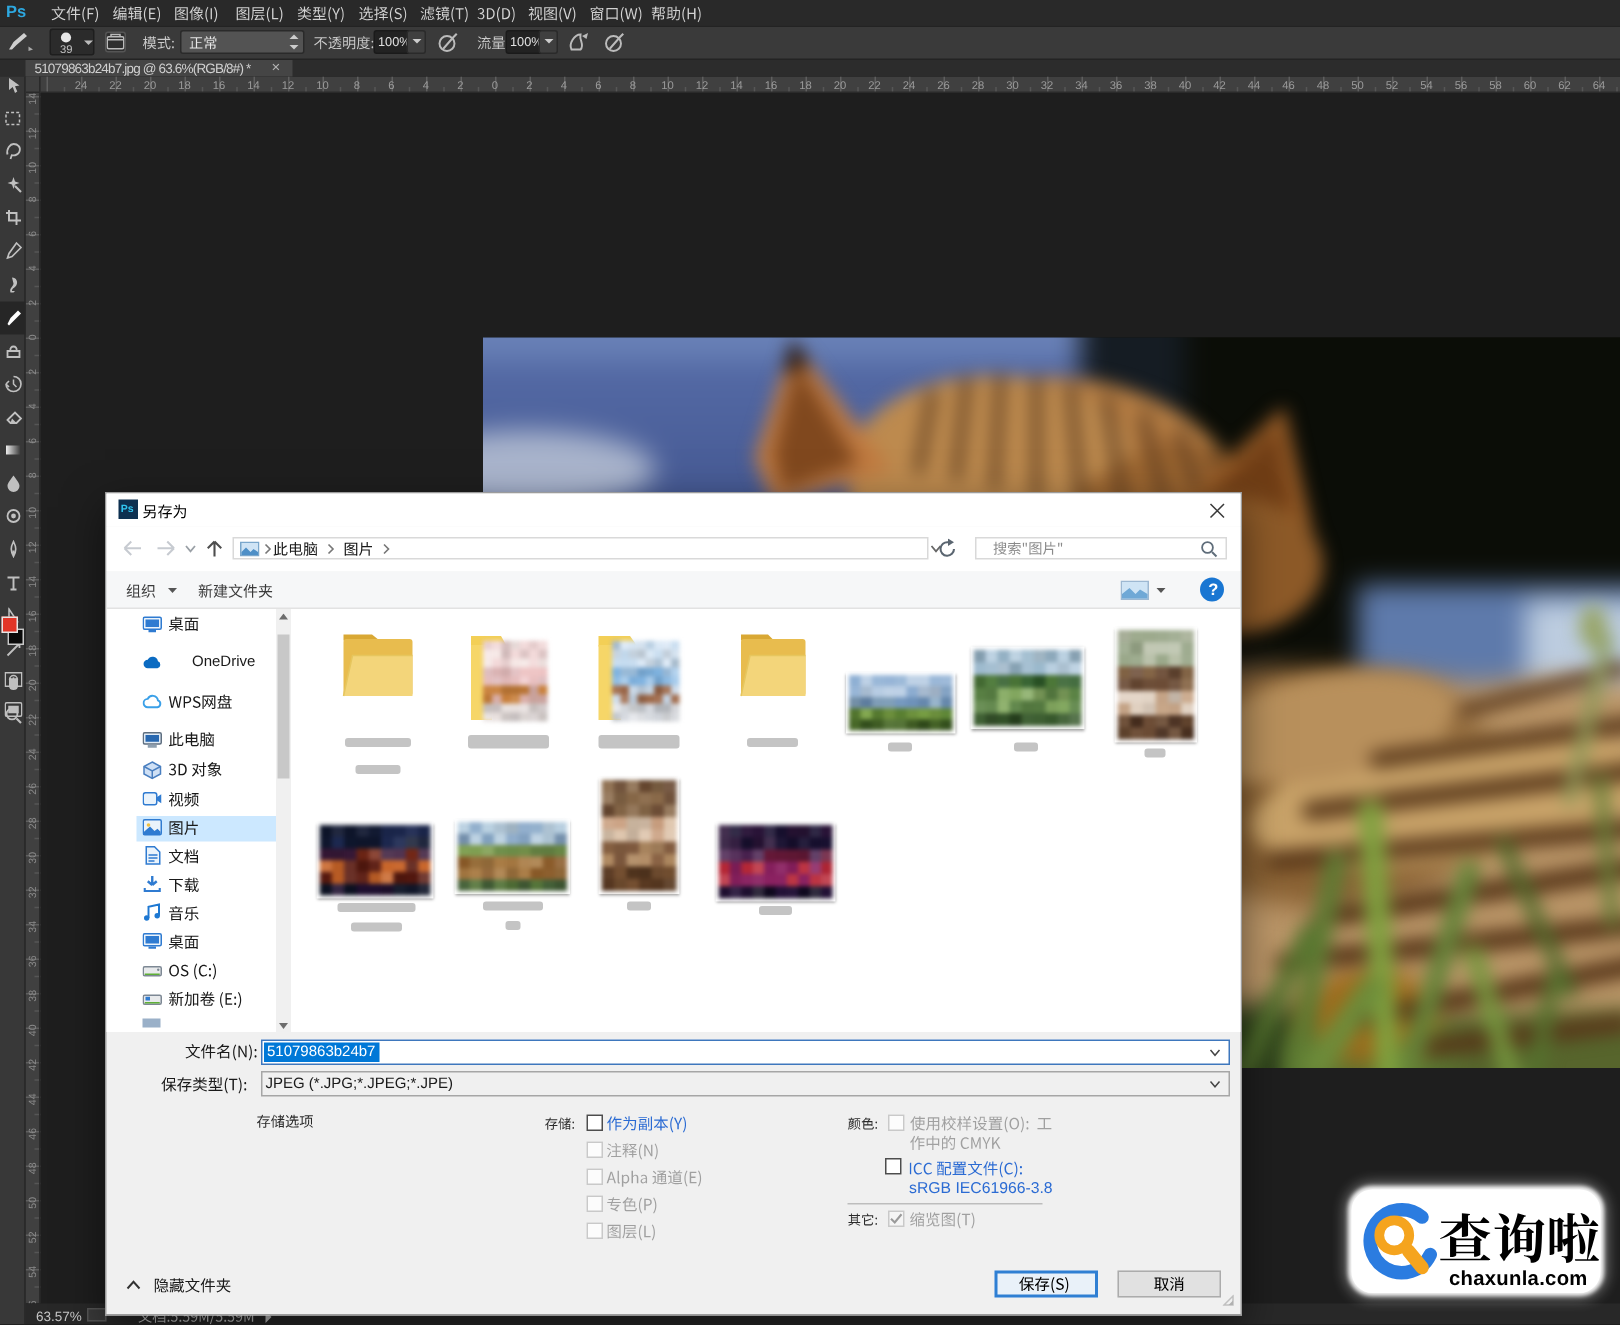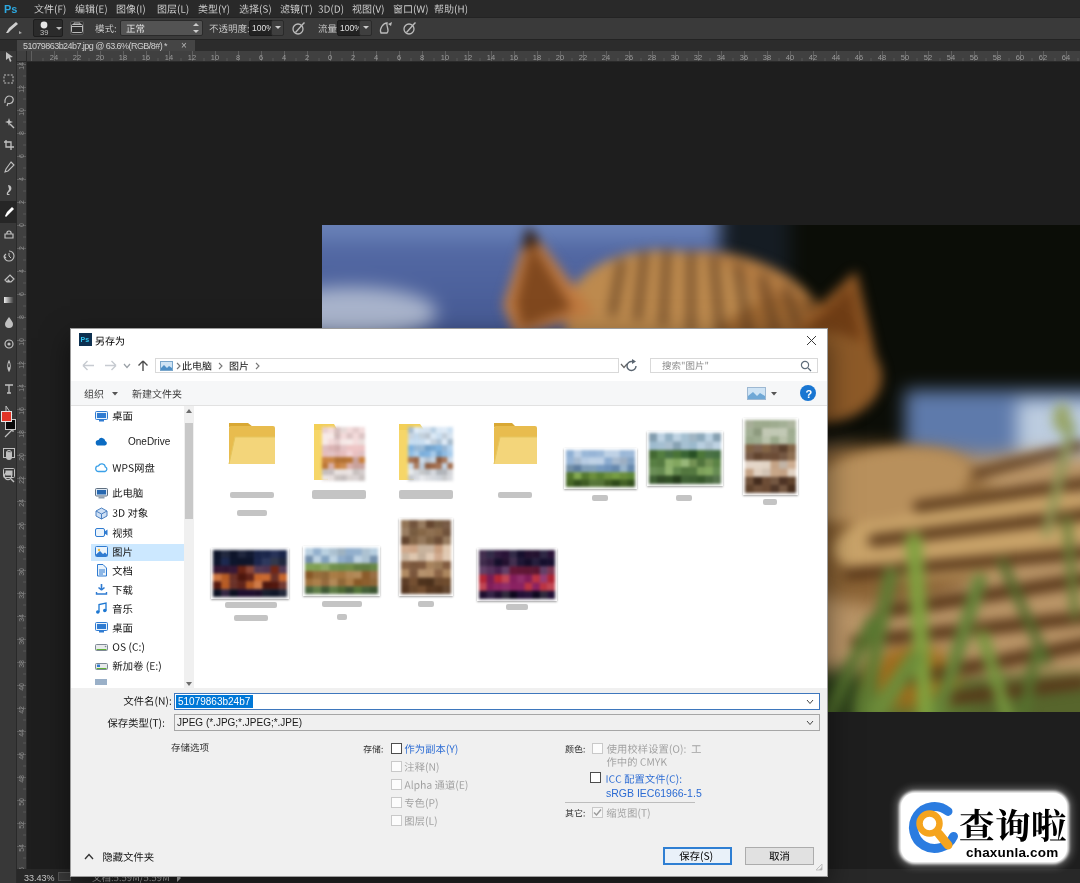--- a/index.html
+++ b/index.html
@@ -429,21 +429,21 @@
     <div style="position:absolute;left:1px;top:411px;width:11px;height:11px;background:#e23527;border:1px solid #e6e6e6;"></div>
     <svg style="position:absolute;left:3px;top:447px;" width="12" height="12" viewBox="0 0 12 12">
       <rect x="0.5" y="1.5" width="11" height="9" fill="none" stroke="#c0c0c0"></rect>
       <circle cx="6" cy="6" r="2.6" fill="none" stroke="#c0c0c0"></circle>
     </svg>
     <svg style="position:absolute;left:3px;top:467px;" width="12" height="12" viewBox="0 0 12 12">
       <rect x="0.5" y="1.5" width="11" height="9" rx="1" fill="none" stroke="#c0c0c0"></rect>
       <rect x="2.5" y="3.5" width="7" height="5" fill="#c0c0c0"></rect>
     </svg>
     <div style="position:absolute;left:17px;top:869px;width:1063px;height:14px;background:#282828;"></div>
-    <span style="position:absolute;left:24px;top:878px;transform:translateY(-54%);font:400 9px 'Liberation Sans', sans-serif;color:#c6c6c6;letter-spacing:0px;white-space:nowrap;">33.43%</span>
+    <span style="position:absolute;left:24px;top:878px;transform:translateY(-54%);font:400 9px 'Liberation Sans', sans-serif;color:#c6c6c6;letter-spacing:0px;white-space:nowrap;">63.57%</span>
     <div style="position:absolute;left:58px;top:872px;width:13px;height:9px;background:#3a3a3a;border:1px solid #555;"></div>
     <svg style="position:absolute;left:92px;top:872.3px;" width="79" height="13" viewBox="0 -9.03 79 12.83">
       <path fill="#c6c6c6" d="M4.0 -7.8C4.3 -7.4 4.6 -6.7 4.7 -6.3L5.5 -6.6C5.4 -7.0 5.0 -7.6 4.8 -8.0ZM0.5 -6.3V-5.6H2.0C2.5 -4.2 3.3 -2.9 4.2 -1.9C3.2 -1.0 1.9 -0.4 0.3 0.1C0.5 0.2 0.7 0.6 0.8 0.7C2.4 0.2 3.7 -0.5 4.8 -1.4C5.8 -0.4 7.1 0.3 8.7 0.7C8.8 0.5 9.0 0.2 9.2 0.0C7.7 -0.3 6.4 -1.0 5.3 -1.9C6.3 -2.9 7.0 -4.1 7.6 -5.6H9.1V-6.3ZM4.8 -2.4C3.9 -3.3 3.2 -4.4 2.7 -5.6H6.8C6.3 -4.3 5.6 -3.3 4.8 -2.4Z M17.6 -7.4C17.4 -6.7 17.0 -5.7 16.7 -5.1L17.2 -4.9C17.6 -5.5 18.0 -6.4 18.3 -7.2ZM13.3 -7.1C13.6 -6.5 14.0 -5.5 14.1 -4.9L14.7 -5.2C14.6 -5.8 14.2 -6.7 13.9 -7.4ZM11.3 -8.0V-5.9H9.9V-5.3H11.2C10.9 -4.0 10.3 -2.5 9.7 -1.7C9.9 -1.5 10.0 -1.2 10.1 -1.0C10.6 -1.7 11.0 -2.7 11.3 -3.8V0.8H12.0V-4.0C12.3 -3.6 12.7 -3.0 12.8 -2.7L13.2 -3.2C13.1 -3.5 12.3 -4.6 12.0 -4.9V-5.3H13.2V-5.9H12.0V-8.0ZM13.0 -0.6V0.1H17.5V0.7H18.2V-4.5H16.1V-8.0H15.4V-4.5H13.2V-3.8H17.5V-2.6H13.3V-1.9H17.5V-0.6Z M20.3 -3.7C20.7 -3.7 20.9 -4.0 20.9 -4.4C20.9 -4.8 20.7 -5.0 20.3 -5.0C20.0 -5.0 19.7 -4.8 19.7 -4.4C19.7 -4.0 20.0 -3.7 20.3 -3.7ZM20.3 0.1C20.7 0.1 20.9 -0.1 20.9 -0.5C20.9 -0.9 20.7 -1.2 20.3 -1.2C20.0 -1.2 19.7 -0.9 19.7 -0.5C19.7 -0.1 20.0 0.1 20.3 0.1Z M24.1 0.1C25.3 0.1 26.4 -0.7 26.4 -2.3C26.4 -3.8 25.5 -4.5 24.3 -4.5C23.9 -4.5 23.6 -4.4 23.3 -4.2L23.4 -6.2H26.1V-7.0H22.7L22.5 -3.7L22.9 -3.4C23.3 -3.7 23.6 -3.8 24.1 -3.8C25.0 -3.8 25.5 -3.2 25.5 -2.2C25.5 -1.2 24.9 -0.6 24.0 -0.6C23.2 -0.6 22.7 -1.0 22.3 -1.4L21.9 -0.8C22.4 -0.3 23.0 0.1 24.1 0.1Z M28.2 0.1C28.6 0.1 28.9 -0.1 28.9 -0.5C28.9 -0.9 28.6 -1.2 28.2 -1.2C27.9 -1.2 27.6 -0.9 27.6 -0.5C27.6 -0.1 27.9 0.1 28.2 0.1Z M32.0 0.1C33.2 0.1 34.3 -0.7 34.3 -2.3C34.3 -3.8 33.4 -4.5 32.2 -4.5C31.8 -4.5 31.5 -4.4 31.2 -4.2L31.4 -6.2H34.0V-7.0H30.6L30.4 -3.7L30.8 -3.4C31.2 -3.7 31.5 -3.8 32.0 -3.8C32.9 -3.8 33.4 -3.2 33.4 -2.2C33.4 -1.2 32.8 -0.6 32.0 -0.6C31.2 -0.6 30.6 -1.0 30.2 -1.4L29.8 -0.8C30.3 -0.3 31.0 0.1 32.0 0.1Z M37.1 0.1C38.4 0.1 39.6 -1.0 39.6 -3.8C39.6 -6.0 38.6 -7.1 37.2 -7.1C36.2 -7.1 35.2 -6.2 35.2 -4.8C35.2 -3.4 36.0 -2.6 37.2 -2.6C37.7 -2.6 38.3 -3.0 38.8 -3.5C38.7 -1.3 37.9 -0.6 37.0 -0.6C36.6 -0.6 36.2 -0.8 35.9 -1.1L35.4 -0.6C35.8 -0.2 36.3 0.1 37.1 0.1ZM38.8 -4.2C38.3 -3.6 37.8 -3.3 37.3 -3.3C36.5 -3.3 36.1 -3.9 36.1 -4.8C36.1 -5.8 36.6 -6.4 37.2 -6.4C38.1 -6.4 38.7 -5.7 38.8 -4.2Z M41.1 0.0H41.8V-3.9C41.8 -4.5 41.8 -5.3 41.7 -5.9H41.8L42.3 -4.3L43.7 -0.7H44.2L45.6 -4.3L46.1 -5.9H46.2C46.1 -5.3 46.0 -4.5 46.0 -3.9V0.0H46.9V-7.0H45.8L44.5 -3.2C44.3 -2.8 44.2 -2.3 44.0 -1.8H43.9C43.8 -2.3 43.6 -2.8 43.4 -3.2L42.1 -7.0H41.1Z M47.9 1.7H48.6L51.4 -7.5H50.8Z M54.0 0.1C55.2 0.1 56.3 -0.7 56.3 -2.3C56.3 -3.8 55.4 -4.5 54.2 -4.5C53.8 -4.5 53.5 -4.4 53.2 -4.2L53.3 -6.2H56.0V-7.0H52.6L52.4 -3.7L52.8 -3.4C53.2 -3.7 53.5 -3.8 54.0 -3.8C54.9 -3.8 55.4 -3.2 55.4 -2.2C55.4 -1.2 54.8 -0.6 53.9 -0.6C53.1 -0.6 52.6 -1.0 52.2 -1.4L51.8 -0.8C52.3 -0.3 52.9 0.1 54.0 0.1Z M58.1 0.1C58.5 0.1 58.8 -0.1 58.8 -0.5C58.8 -0.9 58.5 -1.2 58.1 -1.2C57.8 -1.2 57.5 -0.9 57.5 -0.5C57.5 -0.1 57.8 0.1 58.1 0.1Z M61.9 0.1C63.1 0.1 64.2 -0.7 64.2 -2.3C64.2 -3.8 63.3 -4.5 62.1 -4.5C61.7 -4.5 61.4 -4.4 61.1 -4.2L61.3 -6.2H63.9V-7.0H60.5L60.3 -3.7L60.7 -3.4C61.1 -3.7 61.4 -3.8 61.9 -3.8C62.8 -3.8 63.3 -3.2 63.3 -2.2C63.3 -1.2 62.7 -0.6 61.9 -0.6C61.0 -0.6 60.5 -1.0 60.1 -1.4L59.7 -0.8C60.2 -0.3 60.8 0.1 61.9 0.1Z M67.0 0.1C68.3 0.1 69.5 -1.0 69.5 -3.8C69.5 -6.0 68.5 -7.1 67.1 -7.1C66.1 -7.1 65.1 -6.2 65.1 -4.8C65.1 -3.4 65.9 -2.6 67.1 -2.6C67.6 -2.6 68.2 -3.0 68.7 -3.5C68.6 -1.3 67.8 -0.6 66.9 -0.6C66.5 -0.6 66.1 -0.8 65.7 -1.1L65.3 -0.6C65.7 -0.2 66.2 0.1 67.0 0.1ZM68.7 -4.2C68.2 -3.6 67.7 -3.3 67.2 -3.3C66.4 -3.3 66.0 -3.9 66.0 -4.8C66.0 -5.8 66.5 -6.4 67.1 -6.4C68.0 -6.4 68.6 -5.7 68.7 -4.2Z M71.0 0.0H71.7V-3.9C71.7 -4.5 71.7 -5.3 71.6 -5.9H71.7L72.2 -4.3L73.5 -0.7H74.1L75.4 -4.3L76.0 -5.9H76.0C76.0 -5.3 75.9 -4.5 75.9 -3.9V0.0H76.8V-7.0H75.7L74.4 -3.2C74.2 -2.8 74.1 -2.3 73.9 -1.8H73.8C73.7 -2.3 73.5 -2.8 73.3 -3.2L72.0 -7.0H71.0Z"></path>
     </svg>
     <svg style="position:absolute;left:176px;top:874px;" width="6" height="8" viewBox="0 0 6 8">
       <path d="M1 0 L5 4 L1 8 Z" fill="#c6c6c6"></path>
     </svg>
     <div style="position:absolute;left:322px;top:225px;width:758px;height:487px;overflow:hidden;background:#0f100b;">
       <div style="position:absolute;left:-40px;top:-40px;width:838px;height:567px;filter:blur(9px);">
         <div style="position:absolute;left:0px;top:0px;width:470px;height:220px;background:linear-gradient(#5d74b0,#3a4c85);"></div>
@@ -1329,21 +1329,21 @@
     <svg style="position:absolute;left:606px;top:742.7px;" width="98" height="14" viewBox="0 -9.97 98 14.18">
       <path fill="#a0a0a0" d="M6.3 -8.8V-7.7H3.4V-6.9H6.3V-5.9H3.7V-3.0H6.2C6.2 -2.4 6.0 -1.9 5.7 -1.4C5.1 -1.8 4.7 -2.2 4.3 -2.8L3.7 -2.6C4.1 -1.9 4.6 -1.3 5.2 -0.9C4.7 -0.4 4.0 -0.0 3.0 0.2C3.2 0.4 3.4 0.7 3.5 0.9C4.6 0.5 5.3 0.1 5.8 -0.4C6.9 0.2 8.2 0.7 9.7 0.9C9.8 0.6 10.0 0.3 10.2 0.1C8.7 -0.0 7.4 -0.4 6.3 -1.0C6.7 -1.6 6.9 -2.3 7.0 -3.0H9.8V-5.9H7.1V-6.9H10.1V-7.7H7.1V-8.8ZM4.4 -5.2H6.3V-4.1L6.3 -3.7H4.4ZM7.1 -5.2H9.0V-3.7H7.0L7.1 -4.1ZM2.9 -8.8C2.3 -7.2 1.3 -5.7 0.2 -4.7C0.4 -4.5 0.6 -4.1 0.7 -3.9C1.1 -4.3 1.4 -4.8 1.8 -5.3V0.9H2.6V-6.4C3.0 -7.1 3.4 -7.9 3.7 -8.6Z M12.1 -8.1V-4.3C12.1 -2.8 12.0 -0.9 10.8 0.4C11.0 0.5 11.3 0.7 11.4 0.9C12.3 0.0 12.6 -1.2 12.8 -2.4H15.4V0.7H16.2V-2.4H19.0V-0.2C19.0 -0.0 19.0 0.0 18.8 0.0C18.6 0.0 17.8 0.1 17.1 0.0C17.2 0.2 17.3 0.6 17.4 0.8C18.4 0.8 19.0 0.8 19.3 0.7C19.7 0.5 19.8 0.3 19.8 -0.2V-8.1ZM12.9 -7.3H15.4V-5.6H12.9ZM19.0 -7.3V-5.6H16.2V-7.3ZM12.9 -4.9H15.4V-3.1H12.8C12.9 -3.5 12.9 -3.9 12.9 -4.3ZM19.0 -4.9V-3.1H16.2V-4.9Z M26.6 -6.3C26.2 -5.5 25.6 -4.6 24.9 -4.1C25.0 -4.0 25.3 -3.7 25.4 -3.6C26.1 -4.2 26.8 -5.1 27.3 -6.0ZM28.5 -5.9C29.2 -5.2 30.0 -4.3 30.4 -3.7L31.0 -4.1C30.6 -4.8 29.8 -5.7 29.1 -6.3ZM27.0 -8.6C27.4 -8.2 27.7 -7.7 27.9 -7.3H25.2V-6.5H31.0V-7.3H27.9L28.6 -7.6C28.4 -8.0 28.0 -8.5 27.7 -8.9ZM29.0 -4.4C28.8 -3.6 28.4 -2.8 27.9 -2.2C27.4 -2.8 27.0 -3.6 26.7 -4.4L26.0 -4.2C26.4 -3.2 26.8 -2.3 27.4 -1.6C26.7 -0.8 25.9 -0.2 24.8 0.3C25.0 0.4 25.2 0.7 25.3 0.9C26.4 0.4 27.2 -0.2 27.9 -1.0C28.7 -0.2 29.6 0.4 30.6 0.8C30.7 0.6 31.0 0.2 31.1 0.1C30.1 -0.3 29.2 -0.8 28.5 -1.6C29.0 -2.3 29.5 -3.2 29.7 -4.2ZM23.0 -8.8V-6.6H21.7V-5.9H22.9C22.6 -4.4 22.0 -2.7 21.3 -1.8C21.5 -1.7 21.7 -1.3 21.7 -1.1C22.2 -1.8 22.7 -3.0 23.0 -4.3V0.8H23.8V-4.4C24.0 -3.8 24.4 -3.1 24.5 -2.8L25.0 -3.4C24.8 -3.7 24.0 -5.1 23.8 -5.4V-5.9H24.9V-6.6H23.8V-8.8Z M36.1 -8.5C36.5 -8.0 36.9 -7.3 37.0 -6.8L37.7 -7.1C37.6 -7.6 37.2 -8.3 36.8 -8.8ZM40.1 -8.9C39.9 -8.2 39.5 -7.4 39.1 -6.8H35.7V-6.1H38.1V-4.6H36.0V-3.9H38.1V-2.4H35.3V-1.7H38.1V0.8H38.8V-1.7H41.4V-2.4H38.8V-3.9H40.9V-4.6H38.8V-6.1H41.2V-6.8H40.0C40.3 -7.3 40.6 -8.0 40.9 -8.6ZM33.4 -8.8V-6.8H32.1V-6.1H33.4C33.1 -4.6 32.5 -3.0 31.8 -2.1C32.0 -1.9 32.2 -1.5 32.2 -1.3C32.7 -1.9 33.1 -3.0 33.4 -4.0V0.8H34.2V-4.6C34.5 -4.1 34.8 -3.5 34.9 -3.1L35.4 -3.7C35.2 -4.0 34.5 -5.2 34.2 -5.6V-6.1H35.3V-6.8H34.2V-8.8Z M43.3 -8.1C43.8 -7.7 44.5 -7.0 44.9 -6.5L45.4 -7.1C45.1 -7.5 44.4 -8.2 43.8 -8.6ZM42.5 -5.5V-4.8H43.9V-1.0C43.9 -0.5 43.6 -0.2 43.4 -0.0C43.6 0.1 43.8 0.4 43.8 0.6C44.0 0.4 44.3 0.2 46.1 -1.2C46.1 -1.3 45.9 -1.6 45.9 -1.8L44.7 -1.0V-5.5ZM47.2 -8.4V-7.3C47.2 -6.5 46.9 -5.6 45.5 -5.0C45.7 -4.9 46.0 -4.6 46.1 -4.4C47.6 -5.1 47.9 -6.3 47.9 -7.3V-7.7H49.8V-6.0C49.8 -5.2 49.9 -4.9 50.6 -4.9C50.8 -4.9 51.3 -4.9 51.4 -4.9C51.6 -4.9 51.9 -4.9 52.0 -5.0C52.0 -5.2 51.9 -5.5 51.9 -5.7C51.8 -5.6 51.6 -5.6 51.4 -5.6C51.3 -5.6 50.8 -5.6 50.7 -5.6C50.5 -5.6 50.5 -5.7 50.5 -6.0V-8.4ZM50.5 -3.4C50.1 -2.6 49.5 -1.9 48.8 -1.4C48.1 -1.9 47.6 -2.6 47.2 -3.4ZM46.0 -4.2V-3.4H46.6L46.4 -3.4C46.9 -2.4 47.4 -1.6 48.2 -0.9C47.4 -0.4 46.5 -0.1 45.6 0.2C45.7 0.3 45.9 0.6 46.0 0.8C47.0 0.6 47.9 0.2 48.8 -0.4C49.6 0.2 50.5 0.6 51.6 0.9C51.7 0.7 51.9 0.3 52.1 0.2C51.1 -0.0 50.2 -0.4 49.4 -0.9C50.3 -1.7 51.0 -2.7 51.5 -4.0L51.0 -4.2L50.8 -4.2Z M59.3 -7.9H61.1V-6.9H59.3ZM56.9 -7.9H58.6V-6.9H56.9ZM54.5 -7.9H56.2V-6.9H54.5ZM54.5 -4.5V-0.1H53.1V0.5H62.4V-0.1H61.0V-4.5H57.7L57.8 -5.1H62.2V-5.7H58.0L58.1 -6.3H61.9V-8.4H53.7V-6.3H57.3L57.2 -5.7H53.2V-5.1H57.1L57.0 -4.5ZM55.3 -0.1V-0.7H60.2V-0.1ZM55.3 -2.9H60.2V-2.3H55.3ZM55.3 -3.4V-3.9H60.2V-3.4ZM55.3 -1.8H60.2V-1.2H55.3Z M65.5 2.1 66.1 1.8C65.2 0.3 64.8 -1.5 64.8 -3.3C64.8 -5.0 65.2 -6.8 66.1 -8.3L65.5 -8.6C64.5 -7.0 64.0 -5.3 64.0 -3.3C64.0 -1.2 64.5 0.5 65.5 2.1Z M70.4 0.1C72.4 0.1 73.7 -1.4 73.7 -3.9C73.7 -6.3 72.4 -7.8 70.4 -7.8C68.5 -7.8 67.2 -6.3 67.2 -3.9C67.2 -1.4 68.5 0.1 70.4 0.1ZM70.4 -0.7C69.1 -0.7 68.2 -2.0 68.2 -3.9C68.2 -5.8 69.1 -7.0 70.4 -7.0C71.8 -7.0 72.7 -5.8 72.7 -3.9C72.7 -2.0 71.8 -0.7 70.4 -0.7Z M75.4 2.1C76.3 0.5 76.9 -1.2 76.9 -3.3C76.9 -5.3 76.3 -7.0 75.4 -8.6L74.8 -8.3C75.7 -6.8 76.1 -5.0 76.1 -3.3C76.1 -1.5 75.7 0.3 74.8 1.8Z M79.3 -4.1C79.7 -4.1 80.0 -4.4 80.0 -4.8C80.0 -5.3 79.7 -5.6 79.3 -5.6C79.0 -5.6 78.7 -5.3 78.7 -4.8C78.7 -4.4 79.0 -4.1 79.3 -4.1ZM79.3 0.1C79.7 0.1 80.0 -0.2 80.0 -0.6C80.0 -1.0 79.7 -1.3 79.3 -1.3C79.0 -1.3 78.7 -1.0 78.7 -0.6C78.7 -0.2 79.0 0.1 79.3 0.1Z M86.1 -0.8V0.0H95.5V-0.8H91.2V-6.8H95.0V-7.6H86.6V-6.8H90.3V-0.8Z"></path>
     </svg>
     <svg style="position:absolute;left:606px;top:755.7px;" width="63" height="14" viewBox="0 -9.97 63 14.18">
       <path fill="#a0a0a0" d="M5.5 -8.7C5.0 -7.2 4.1 -5.6 3.2 -4.6C3.4 -4.5 3.7 -4.2 3.8 -4.1C4.3 -4.7 4.9 -5.5 5.3 -6.3H6.0V0.8H6.8V-1.7H10.0V-2.5H6.8V-4.1H9.9V-4.8H6.8V-6.3H10.1V-7.1H5.7C5.9 -7.5 6.1 -8.0 6.3 -8.5ZM3.0 -8.8C2.4 -7.2 1.4 -5.6 0.4 -4.6C0.5 -4.4 0.8 -4.0 0.8 -3.8C1.2 -4.2 1.5 -4.6 1.9 -5.1V0.8H2.7V-6.3C3.1 -7.0 3.5 -7.8 3.7 -8.5Z M15.3 -8.8V-6.9H11.5V-2.0H12.3V-2.6H15.3V0.8H16.1V-2.6H19.2V-2.0H20.0V-6.9H16.1V-8.8ZM12.3 -3.4V-6.2H15.3V-3.4ZM19.2 -3.4H16.1V-6.2H19.2Z M26.8 -4.4C27.4 -3.7 28.1 -2.6 28.4 -2.0L29.1 -2.4C28.7 -3.0 28.0 -4.0 27.4 -4.8ZM23.5 -8.8C23.4 -8.3 23.3 -7.6 23.1 -7.1H21.9V0.6H22.6V-0.3H25.6V-7.1H23.8C24.0 -7.6 24.2 -8.2 24.4 -8.7ZM22.6 -6.4H24.8V-4.2H22.6ZM22.6 -1.0V-3.5H24.8V-1.0ZM27.3 -8.9C26.9 -7.4 26.4 -6.0 25.7 -5.0C25.8 -4.9 26.2 -4.7 26.3 -4.6C26.7 -5.1 27.0 -5.7 27.3 -6.4H30.0C29.9 -2.2 29.7 -0.6 29.4 -0.3C29.2 -0.1 29.1 -0.1 28.9 -0.1C28.7 -0.1 28.0 -0.1 27.3 -0.1C27.5 0.1 27.6 0.4 27.6 0.6C28.2 0.7 28.8 0.7 29.2 0.6C29.5 0.6 29.8 0.5 30.0 0.2C30.4 -0.3 30.6 -1.9 30.7 -6.8C30.8 -6.9 30.8 -7.2 30.8 -7.2H27.6C27.8 -7.7 27.9 -8.2 28.0 -8.7Z M37.8 0.1C38.8 0.1 39.6 -0.3 40.2 -1.0L39.6 -1.6C39.1 -1.0 38.6 -0.7 37.9 -0.7C36.4 -0.7 35.5 -1.9 35.5 -3.9C35.5 -5.8 36.4 -7.0 37.9 -7.0C38.5 -7.0 39.0 -6.7 39.5 -6.3L40.0 -6.9C39.5 -7.4 38.8 -7.8 37.9 -7.8C35.9 -7.8 34.5 -6.3 34.5 -3.8C34.5 -1.3 35.9 0.1 37.8 0.1Z M41.6 0.0H42.5V-4.3C42.5 -4.9 42.4 -5.9 42.4 -6.5H42.4L43.0 -4.8L44.5 -0.8H45.1L46.6 -4.8L47.2 -6.5H47.2C47.2 -5.9 47.1 -4.9 47.1 -4.3V0.0H48.0V-7.7H46.9L45.4 -3.6C45.2 -3.1 45.0 -2.5 44.8 -2.0H44.8C44.6 -2.5 44.4 -3.1 44.2 -3.6L42.8 -7.7H41.6Z M51.4 0.0H52.3V-3.0L54.7 -7.7H53.7L52.7 -5.5C52.4 -5.0 52.2 -4.4 51.9 -3.8H51.8C51.6 -4.4 51.3 -5.0 51.1 -5.5L50.1 -7.7H49.1L51.4 -3.0Z M55.7 0.0H56.7V-2.4L58.0 -4.0L60.3 0.0H61.4L58.6 -4.8L61.0 -7.7H59.9L56.7 -3.8H56.7V-7.7H55.7Z"></path>
     </svg>
     <div style="position:absolute;left:590px;top:772px;width:11px;height:11px;background:#fff;border:1px solid #4d4d4d;"></div>
     <svg style="position:absolute;left:605px;top:772.7px;" width="79" height="14" viewBox="0 -9.97 79 14.18">
       <path fill="#2b6bd3" d="M1.1 0.0H2.0V-7.7H1.1Z M7.0 0.1C8.0 0.1 8.8 -0.3 9.4 -1.0L8.9 -1.6C8.4 -1.0 7.8 -0.7 7.1 -0.7C5.6 -0.7 4.7 -1.9 4.7 -3.9C4.7 -5.8 5.7 -7.0 7.1 -7.0C7.8 -7.0 8.3 -6.7 8.7 -6.3L9.2 -6.9C8.8 -7.4 8.0 -7.8 7.1 -7.8C5.1 -7.8 3.7 -6.3 3.7 -3.8C3.7 -1.3 5.1 0.1 7.0 0.1Z M13.7 0.1C14.7 0.1 15.5 -0.3 16.1 -1.0L15.6 -1.6C15.1 -1.0 14.5 -0.7 13.8 -0.7C12.3 -0.7 11.4 -1.9 11.4 -3.9C11.4 -5.8 12.4 -7.0 13.8 -7.0C14.5 -7.0 15.0 -6.7 15.4 -6.3L15.9 -6.9C15.5 -7.4 14.7 -7.8 13.8 -7.8C11.8 -7.8 10.4 -6.3 10.4 -3.8C10.4 -1.3 11.8 0.1 13.7 0.1Z M24.6 -8.3V-7.6H27.8V-5.0H24.7V-0.5C24.7 0.5 25.0 0.7 25.9 0.7C26.1 0.7 27.5 0.7 27.7 0.7C28.7 0.7 28.9 0.3 29.0 -1.5C28.8 -1.5 28.4 -1.7 28.3 -1.8C28.2 -0.3 28.1 -0.0 27.7 -0.0C27.4 -0.0 26.3 -0.0 26.0 -0.0C25.5 -0.0 25.5 -0.1 25.5 -0.5V-4.3H27.8V-3.6H28.6V-8.3ZM20.3 -1.7H23.2V-0.6H20.3ZM20.3 -2.2V-5.8H21.0V-5.0C21.0 -4.4 20.9 -3.7 20.3 -3.2C20.4 -3.1 20.6 -3.0 20.7 -2.9C21.3 -3.5 21.5 -4.3 21.5 -5.0V-5.8H22.1V-3.8C22.1 -3.3 22.2 -3.2 22.6 -3.2C22.7 -3.2 23.0 -3.2 23.1 -3.2H23.2V-2.2ZM19.4 -8.4V-7.7H20.9V-6.5H19.7V0.8H20.3V0.1H23.2V0.7H23.9V-6.5H22.7V-7.7H24.1V-8.4ZM21.5 -6.5V-7.7H22.1V-6.5ZM22.5 -5.8H23.2V-3.7L23.2 -3.7C23.2 -3.7 23.2 -3.7 23.0 -3.7C23.0 -3.7 22.7 -3.7 22.7 -3.7C22.5 -3.7 22.5 -3.7 22.5 -3.8Z M36.2 -7.9H37.9V-6.9H36.2ZM33.7 -7.9H35.4V-6.9H33.7ZM31.3 -7.9H33.0V-6.9H31.3ZM31.3 -4.5V-0.1H29.9V0.5H39.2V-0.1H37.8V-4.5H34.5L34.7 -5.1H39.0V-5.7H34.8L34.9 -6.3H38.7V-8.4H30.6V-6.3H34.1L34.0 -5.7H30.0V-5.1H33.9L33.8 -4.5ZM32.1 -0.1V-0.7H37.0V-0.1ZM32.1 -2.9H37.0V-2.3H32.1ZM32.1 -3.4V-3.9H37.0V-3.4ZM32.1 -1.8H37.0V-1.2H32.1Z M44.3 -8.6C44.6 -8.1 44.9 -7.4 45.0 -7.0L45.9 -7.3C45.8 -7.7 45.4 -8.4 45.1 -8.9ZM40.4 -7.0V-6.2H42.0C42.6 -4.6 43.4 -3.2 44.5 -2.1C43.4 -1.1 41.9 -0.4 40.2 0.1C40.4 0.3 40.6 0.6 40.7 0.8C42.5 0.3 43.9 -0.5 45.1 -1.5C46.3 -0.5 47.7 0.3 49.4 0.8C49.6 0.5 49.8 0.2 50.0 0.0C48.3 -0.4 46.9 -1.1 45.7 -2.1C46.8 -3.2 47.6 -4.5 48.2 -6.2H49.8V-7.0ZM45.1 -2.7C44.1 -3.7 43.4 -4.9 42.8 -6.2H47.3C46.8 -4.8 46.0 -3.6 45.1 -2.7Z M53.7 -3.6V-2.8H56.7V0.8H57.5V-2.8H60.3V-3.6H57.5V-5.9H59.9V-6.7H57.5V-8.7H56.7V-6.7H55.3C55.4 -7.1 55.5 -7.6 55.6 -8.1L54.9 -8.3C54.6 -6.9 54.2 -5.6 53.6 -4.7C53.8 -4.6 54.1 -4.4 54.2 -4.3C54.5 -4.7 54.8 -5.3 55.0 -5.9H56.7V-3.6ZM53.1 -8.8C52.6 -7.2 51.6 -5.6 50.7 -4.6C50.8 -4.4 51.0 -4.0 51.1 -3.8C51.5 -4.2 51.8 -4.6 52.1 -5.0V0.8H52.8V-6.3C53.2 -7.0 53.6 -7.8 53.9 -8.6Z M63.3 2.1 63.9 1.8C63.0 0.3 62.6 -1.5 62.6 -3.3C62.6 -5.0 63.0 -6.8 63.9 -8.3L63.3 -8.6C62.4 -7.0 61.8 -5.3 61.8 -3.3C61.8 -1.2 62.4 0.5 63.3 2.1Z M68.3 0.1C69.3 0.1 70.1 -0.3 70.7 -1.0L70.2 -1.6C69.7 -1.0 69.1 -0.7 68.4 -0.7C66.9 -0.7 66.0 -1.9 66.0 -3.9C66.0 -5.8 67.0 -7.0 68.4 -7.0C69.1 -7.0 69.6 -6.7 70.0 -6.3L70.5 -6.9C70.1 -7.4 69.3 -7.8 68.4 -7.8C66.4 -7.8 65.0 -6.3 65.0 -3.8C65.0 -1.3 66.4 0.1 68.3 0.1Z M72.1 2.1C73.1 0.5 73.7 -1.2 73.7 -3.3C73.7 -5.3 73.1 -7.0 72.1 -8.6L71.5 -8.3C72.4 -6.8 72.9 -5.0 72.9 -3.3C72.9 -1.5 72.4 0.3 71.5 1.8Z M76.1 -4.1C76.5 -4.1 76.8 -4.4 76.8 -4.8C76.8 -5.3 76.5 -5.6 76.1 -5.6C75.7 -5.6 75.4 -5.3 75.4 -4.8C75.4 -4.4 75.7 -4.1 76.1 -4.1ZM76.1 0.1C76.5 0.1 76.8 -0.2 76.8 -0.6C76.8 -1.0 76.5 -1.3 76.1 -1.3C75.7 -1.3 75.4 -1.0 75.4 -0.6C75.4 -0.2 75.7 0.1 76.1 0.1Z"></path>
     </svg>
-    <span style="position:absolute;left:606px;top:792.7px;transform:translateY(-54%);font:400 10.5px 'Liberation Sans', sans-serif;color:#2b6bd3;letter-spacing:0px;white-space:nowrap;">sRGB IEC61966-1.5</span>
+    <span style="position:absolute;left:606px;top:792.7px;transform:translateY(-54%);font:400 10.5px 'Liberation Sans', sans-serif;color:#2b6bd3;letter-spacing:0px;white-space:nowrap;">sRGB IEC61966-3.8</span>
     <div style="position:absolute;left:565px;top:802px;width:130px;height:1px;background:#bdbdbd;"></div>
     <svg style="position:absolute;left:565px;top:807.6px;" width="22" height="12" viewBox="0 -8.55 22 12.15">
       <path fill="#2a2a2a" d="M5.2 -0.6C6.2 -0.2 7.3 0.3 7.9 0.7L8.5 0.2C7.8 -0.1 6.7 -0.6 5.6 -1.0ZM3.2 -1.1C2.6 -0.6 1.4 -0.1 0.4 0.2C0.5 0.3 0.7 0.6 0.8 0.7C1.8 0.4 3.1 -0.1 3.9 -0.6ZM6.2 -7.6V-6.5H2.8V-7.6H2.2V-6.5H0.7V-5.9H2.2V-1.8H0.5V-1.2H8.5V-1.8H6.8V-5.9H8.3V-6.5H6.8V-7.6ZM2.8 -1.8V-2.8H6.2V-1.8ZM2.8 -5.9H6.2V-5.0H2.8ZM2.8 -4.4H6.2V-3.4H2.8Z M11.0 -4.8V-0.7C11.0 0.3 11.4 0.5 12.7 0.5C13.0 0.5 15.2 0.5 15.5 0.5C16.7 0.5 16.9 0.1 17.1 -1.3C16.9 -1.3 16.6 -1.5 16.4 -1.6C16.3 -0.4 16.2 -0.2 15.5 -0.2C15.0 -0.2 13.1 -0.2 12.7 -0.2C11.9 -0.2 11.7 -0.3 11.7 -0.7V-2.1C13.3 -2.5 14.9 -3.1 16.1 -3.6L15.5 -4.1C14.7 -3.7 13.2 -3.1 11.7 -2.8V-4.8ZM12.8 -7.4C13.0 -7.1 13.2 -6.7 13.3 -6.3H9.8V-4.5H10.4V-5.7H16.5V-4.5H17.2V-6.3H14.0L14.1 -6.4C14.0 -6.7 13.7 -7.2 13.5 -7.6Z M19.3 -3.5C19.6 -3.5 19.8 -3.8 19.8 -4.1C19.8 -4.5 19.6 -4.8 19.3 -4.8C18.9 -4.8 18.7 -4.5 18.7 -4.1C18.7 -3.8 18.9 -3.5 19.3 -3.5ZM19.3 0.1C19.6 0.1 19.8 -0.1 19.8 -0.5C19.8 -0.9 19.6 -1.1 19.3 -1.1C18.9 -1.1 18.7 -0.9 18.7 -0.5C18.7 -0.1 18.9 0.1 19.3 0.1Z"></path>
     </svg>
     <div style="position:absolute;left:592px;top:807px;width:11px;height:11px;background:#f5f5f5;border:1px solid #c9c9c9;"></div>
     <svg style="position:absolute;left:593px;top:808px;" width="9" height="9" viewBox="0 0 9 9">
       <path d="M1 4.5 L3.5 7 L8 1.5" stroke="#9a9a9a" stroke-width="1.4" fill="none"></path>
     </svg>
     <svg style="position:absolute;left:606px;top:806.7px;" width="46" height="14" viewBox="0 -9.97 46 14.18">
       <path fill="#a0a0a0" d="M0.5 -0.6 0.7 0.2C1.5 -0.1 2.7 -0.6 3.7 -1.0L3.6 -1.7C2.4 -1.2 1.3 -0.8 0.5 -0.6ZM0.7 -4.4C0.8 -4.5 1.0 -4.6 2.2 -4.7C1.8 -4.0 1.4 -3.5 1.2 -3.3C0.9 -2.9 0.7 -2.6 0.5 -2.6C0.6 -2.4 0.7 -2.1 0.7 -1.9C0.9 -2.0 1.2 -2.1 3.3 -2.7L3.3 -3.1V-3.3L1.8 -3.0C2.5 -3.9 3.2 -5.0 3.8 -6.2L3.2 -6.5C3.0 -6.1 2.8 -5.8 2.6 -5.4L1.4 -5.3C2.0 -6.2 2.6 -7.4 3.1 -8.5L2.4 -8.8C2.0 -7.5 1.2 -6.2 1.0 -5.8C0.8 -5.4 0.6 -5.2 0.4 -5.2C0.5 -5.0 0.6 -4.6 0.7 -4.4ZM5.0 -6.4C4.7 -5.3 4.1 -3.9 3.3 -3.1C3.4 -2.9 3.6 -2.7 3.7 -2.5C4.0 -2.8 4.2 -3.1 4.4 -3.4V0.8H5.1V-4.7C5.3 -5.2 5.5 -5.7 5.7 -6.2ZM5.9 -4.2V0.8H6.6V0.3H9.0V0.8H9.7V-4.2H7.8L8.1 -5.3H9.8V-6.0H5.7V-5.3H7.3C7.2 -5.0 7.2 -4.6 7.1 -4.2ZM6.2 -8.6C6.3 -8.4 6.5 -8.1 6.6 -7.8H3.9V-6.1H4.6V-7.1H9.2V-6.2H10.0V-7.8H7.4C7.3 -8.1 7.1 -8.5 6.9 -8.9ZM6.6 -1.7H9.0V-0.3H6.6ZM6.6 -2.3V-3.6H9.0V-2.3Z M17.3 -6.6C17.8 -6.1 18.4 -5.4 18.7 -4.9L19.4 -5.2C19.1 -5.7 18.5 -6.4 17.9 -6.9ZM11.7 -8.2V-5.3H12.5V-8.2ZM13.9 -8.7V-4.9H14.7V-8.7ZM16.0 -1.9V-0.3C16.0 0.5 16.3 0.7 17.3 0.7C17.6 0.7 19.0 0.7 19.2 0.7C20.0 0.7 20.2 0.4 20.3 -0.8C20.1 -0.8 19.8 -0.9 19.6 -1.1C19.6 -0.1 19.5 0.0 19.1 0.0C18.8 0.0 17.6 0.0 17.4 0.0C16.9 0.0 16.8 -0.0 16.8 -0.3V-1.9ZM15.3 -3.4V-2.6C15.3 -1.8 15.0 -0.6 11.2 0.2C11.4 0.4 11.6 0.7 11.7 0.9C15.7 -0.1 16.1 -1.5 16.1 -2.6V-3.4ZM12.6 -4.6V-1.3H13.3V-3.9H18.3V-1.3H19.1V-4.6ZM16.7 -8.8C16.4 -7.7 15.9 -6.5 15.2 -5.7C15.4 -5.6 15.8 -5.4 15.9 -5.3C16.3 -5.8 16.6 -6.4 16.9 -7.0H20.3V-7.7H17.1C17.2 -8.1 17.3 -8.4 17.4 -8.7Z M24.9 -2.9C25.8 -2.8 26.8 -2.4 27.4 -2.1L27.8 -2.6C27.2 -2.9 26.1 -3.2 25.3 -3.4ZM23.9 -1.6C25.3 -1.4 27.2 -1.0 28.2 -0.6L28.5 -1.2C27.5 -1.6 25.7 -2.0 24.3 -2.1ZM21.9 -8.4V0.8H22.6V0.4H29.8V0.8H30.6V-8.4ZM22.6 -0.3V-7.6H29.8V-0.3ZM25.3 -7.4C24.8 -6.6 23.9 -5.8 23.0 -5.2C23.2 -5.1 23.5 -4.9 23.6 -4.7C23.9 -5.0 24.2 -5.2 24.5 -5.5C24.9 -5.2 25.2 -4.8 25.7 -4.6C24.8 -4.1 23.8 -3.8 22.8 -3.6C23.0 -3.5 23.1 -3.2 23.2 -3.0C24.2 -3.2 25.3 -3.6 26.3 -4.2C27.2 -3.7 28.2 -3.3 29.2 -3.1C29.3 -3.3 29.5 -3.6 29.6 -3.7C28.7 -3.9 27.8 -4.2 27.0 -4.5C27.8 -5.1 28.4 -5.6 28.9 -6.4L28.4 -6.6L28.3 -6.6H25.6C25.7 -6.8 25.9 -7.0 26.0 -7.2ZM25.0 -5.9 25.0 -6.0H27.8C27.4 -5.6 26.9 -5.2 26.3 -4.9C25.8 -5.2 25.3 -5.5 25.0 -5.9Z M34.0 2.1 34.6 1.8C33.7 0.3 33.3 -1.5 33.3 -3.3C33.3 -5.0 33.7 -6.8 34.6 -8.3L34.0 -8.6C33.0 -7.0 32.5 -5.3 32.5 -3.3C32.5 -1.2 33.0 0.5 34.0 2.1Z M37.7 0.0H38.7V-6.9H41.0V-7.7H35.4V-6.9H37.7Z M42.4 2.1C43.3 0.5 43.9 -1.2 43.9 -3.3C43.9 -5.3 43.3 -7.0 42.4 -8.6L41.8 -8.3C42.7 -6.8 43.1 -5.0 43.1 -3.3C43.1 -1.5 42.7 0.3 41.8 1.8Z"></path>

